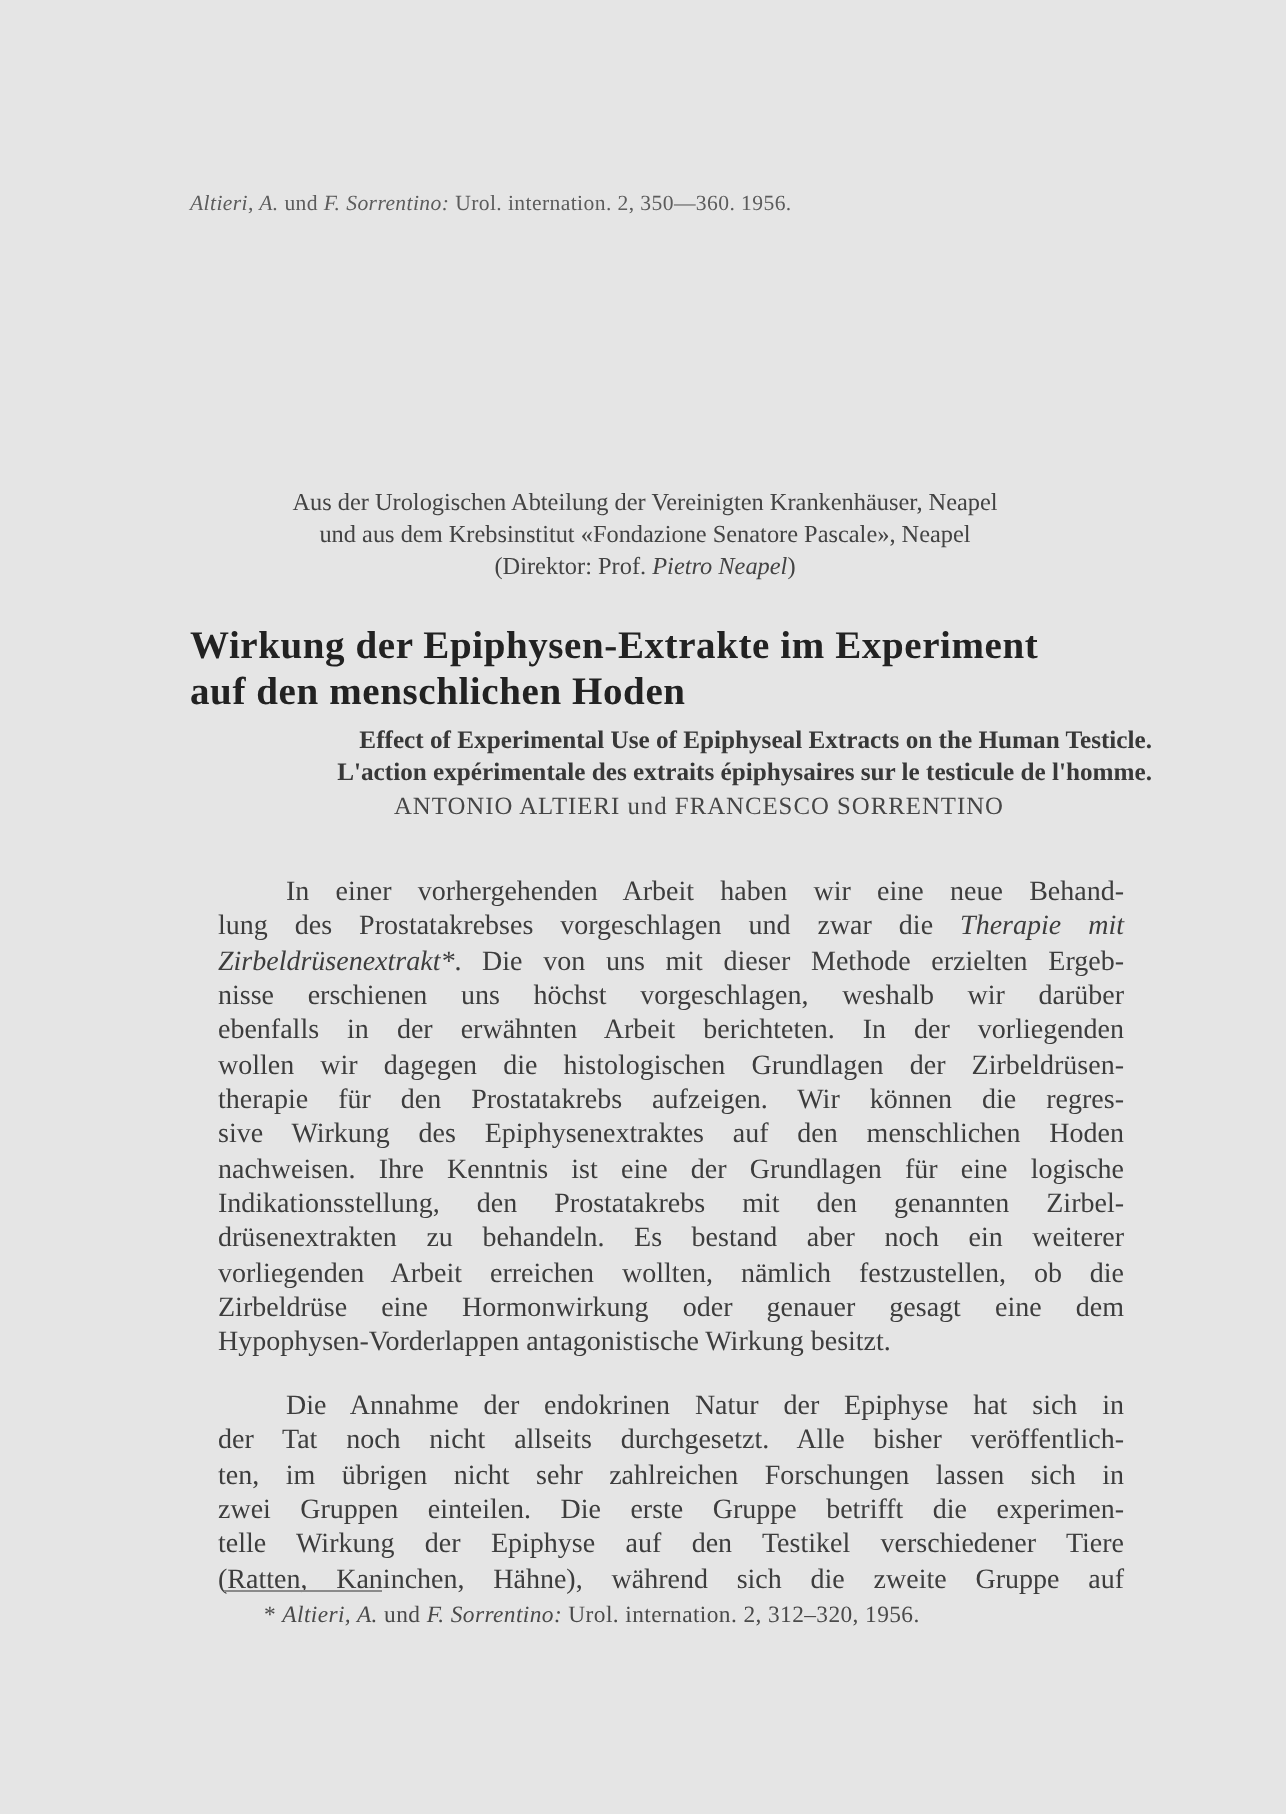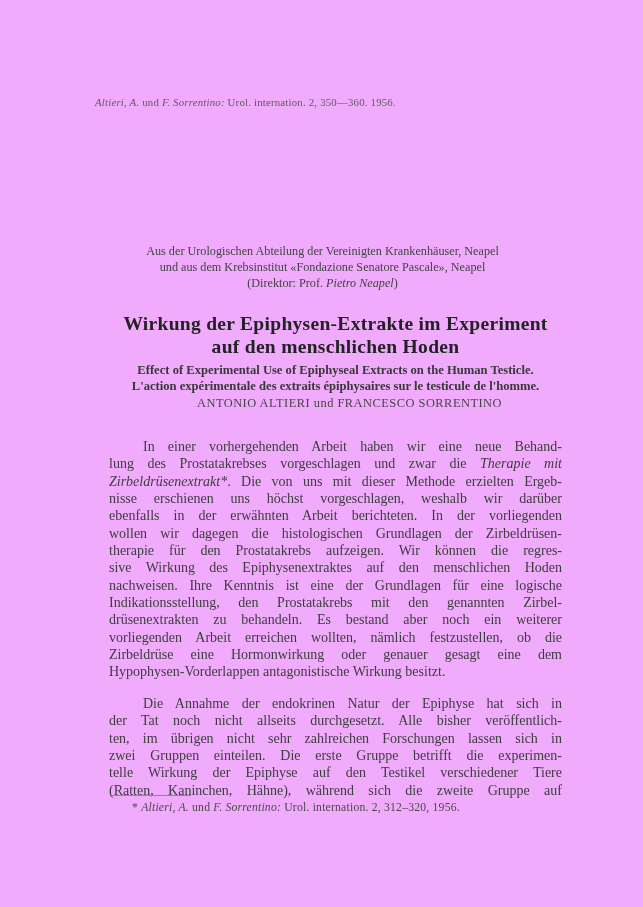--- a/index.html
+++ b/index.html
@@ -4,21 +4,21 @@
 <style>
   html, body {
     margin: 0;
     padding: 0;
     background: #ffffff;
   }
   .page {
     position: relative;
     width: 643px;
     height: 907px;
-    background: #f0abfc;
+    background: #e5e5e5;
     font-family: "Liberation Serif", "DejaVu Serif", serif;
     color: #3f3f3f;
     overflow: hidden;
     filter: blur(0.25px);
   }
   .it { font-style: italic; }
 
   .running-head {
     position: absolute;
     left: 95px;
@@ -39,34 +39,33 @@
     line-height: 15.4px;
     color: #434343;
   }
   .affiliation .aff-line2 { margin-top: 1px; }
 
   .title-block {
     position: absolute;
     left: 95px;
     top: 312px;
     width: 481px;
-    text-align: center;
     font-weight: bold;
     font-size: 19.5px;
     line-height: 23px;
     letter-spacing: 0.3px;
     color: #222222;
   }
 
   .subtitles {
     position: absolute;
     left: 95px;
     top: 362px;
     width: 481px;
-    text-align: center;
+    text-align: right;
     font-weight: bold;
     font-size: 12.6px;
     line-height: 16px;
     color: #383838;
   }
 
   .authors {
     position: absolute;
     left: 109px;
     top: 396px;

